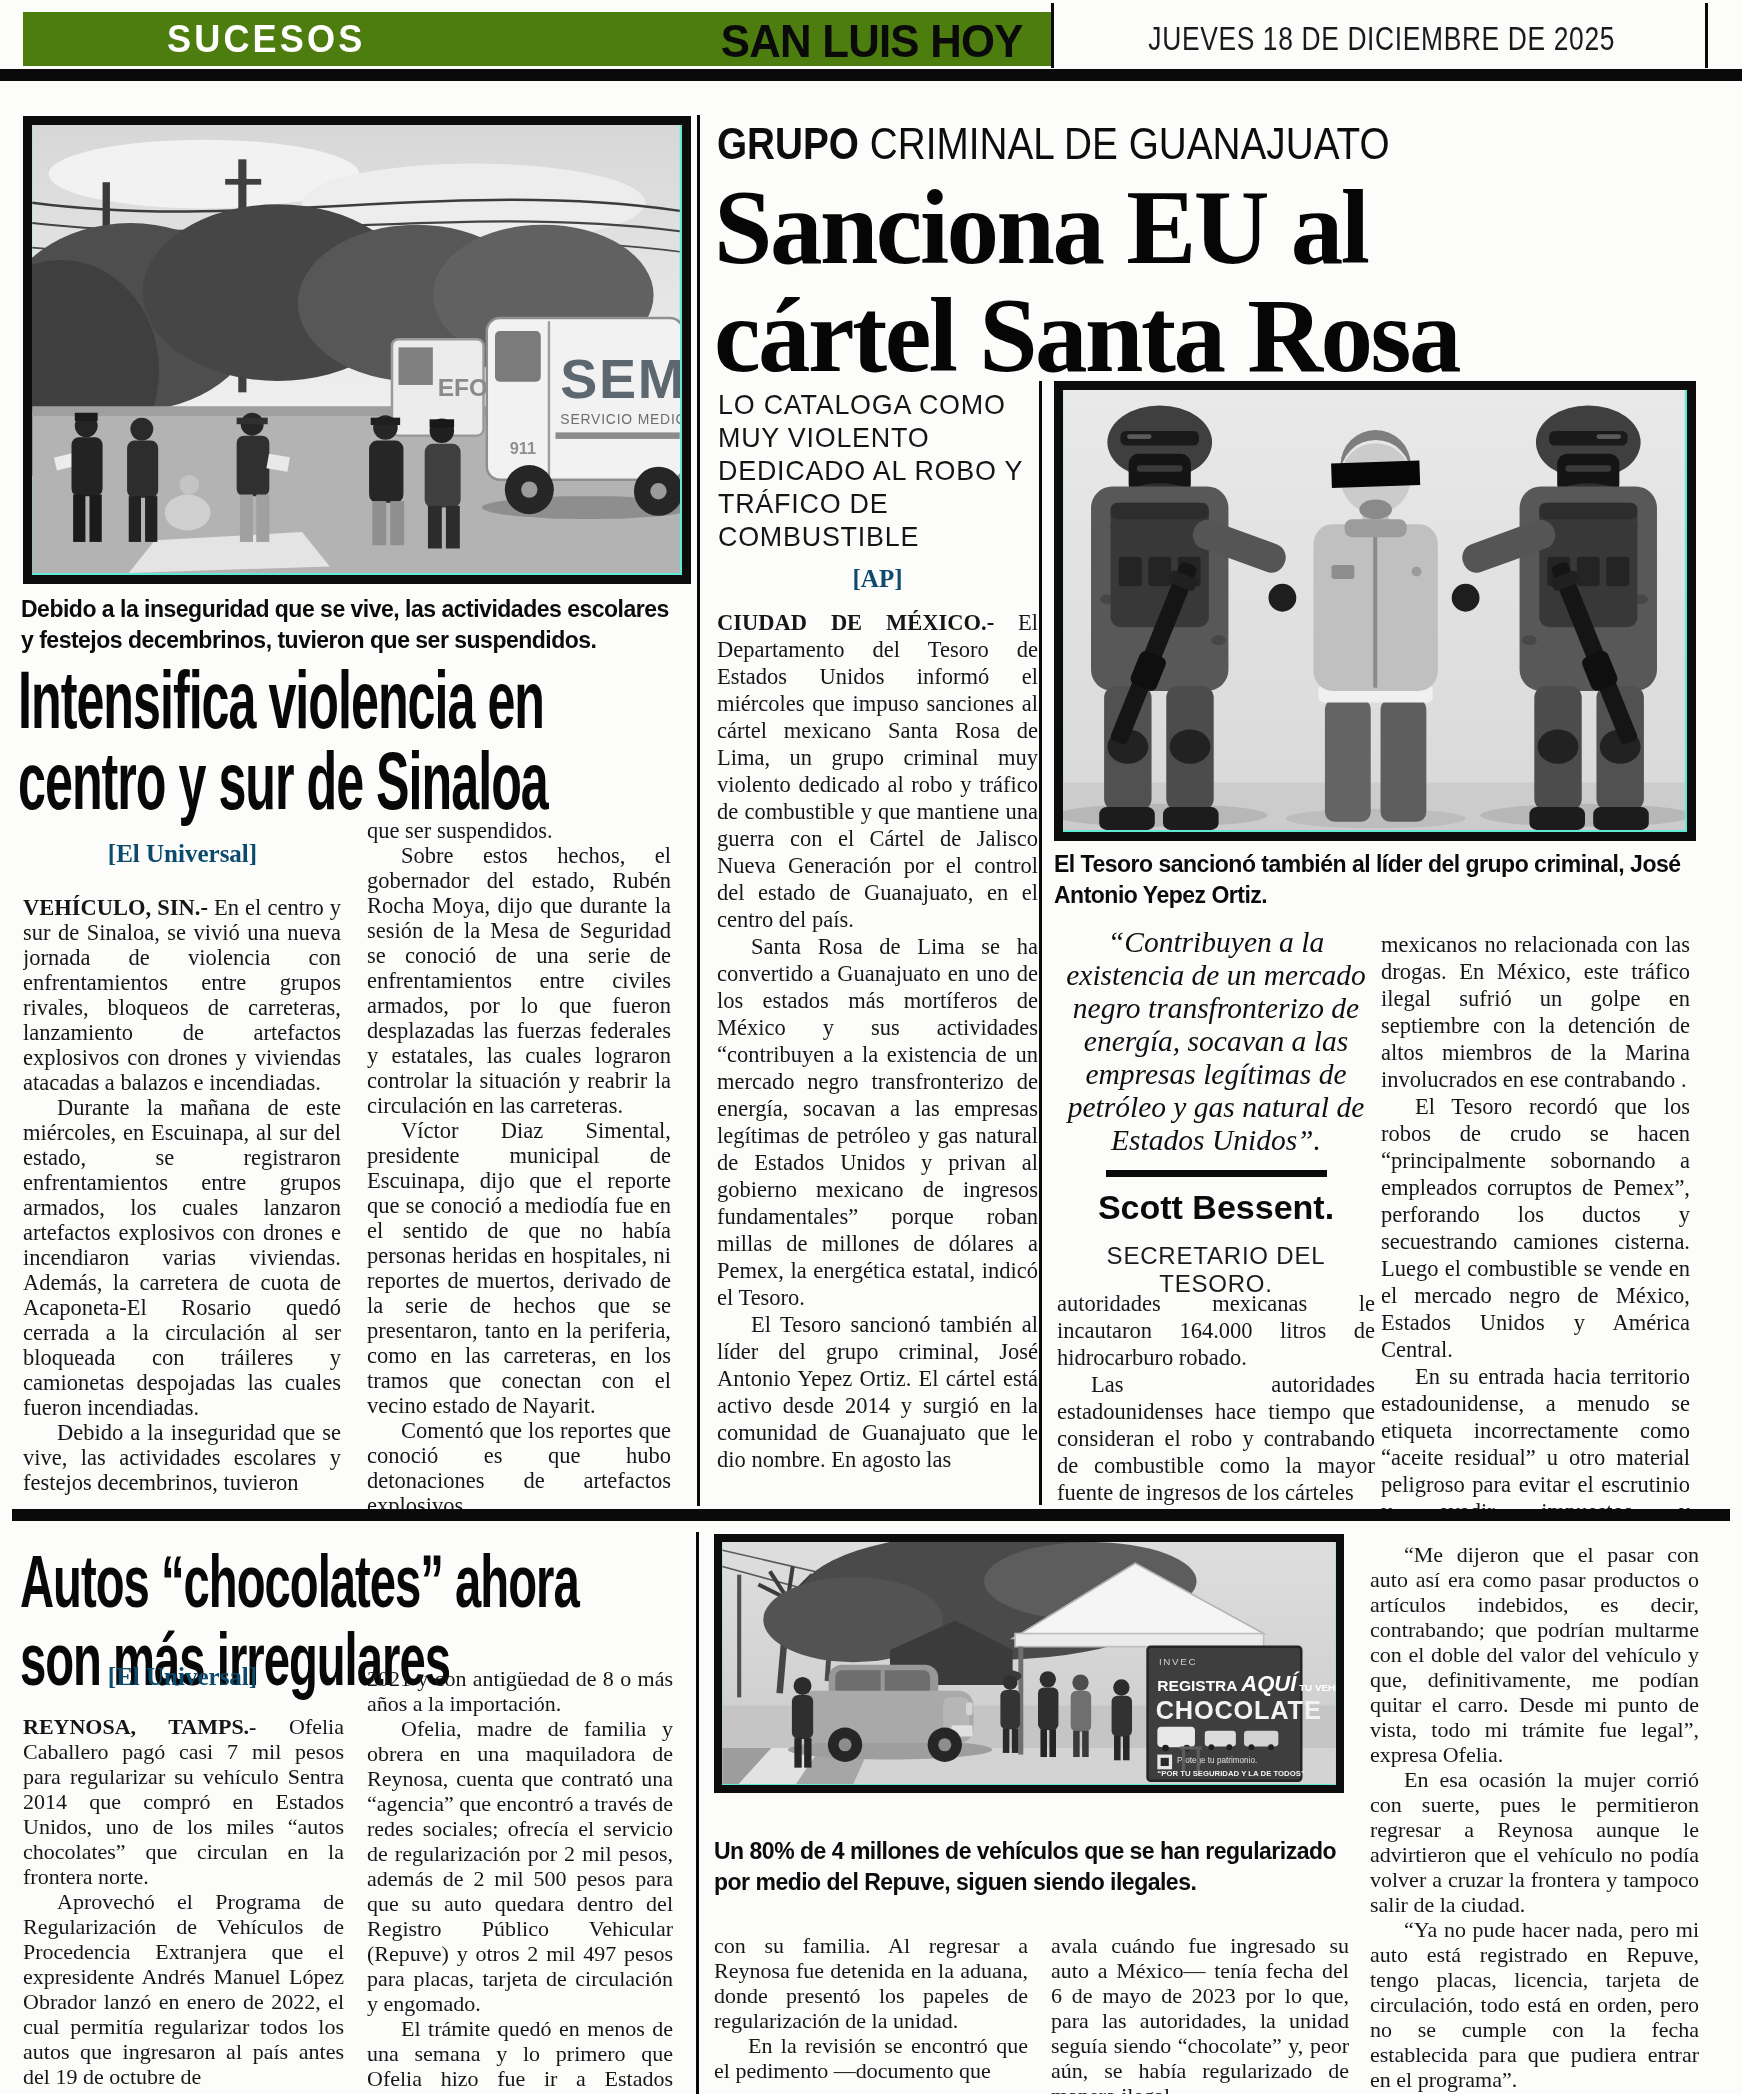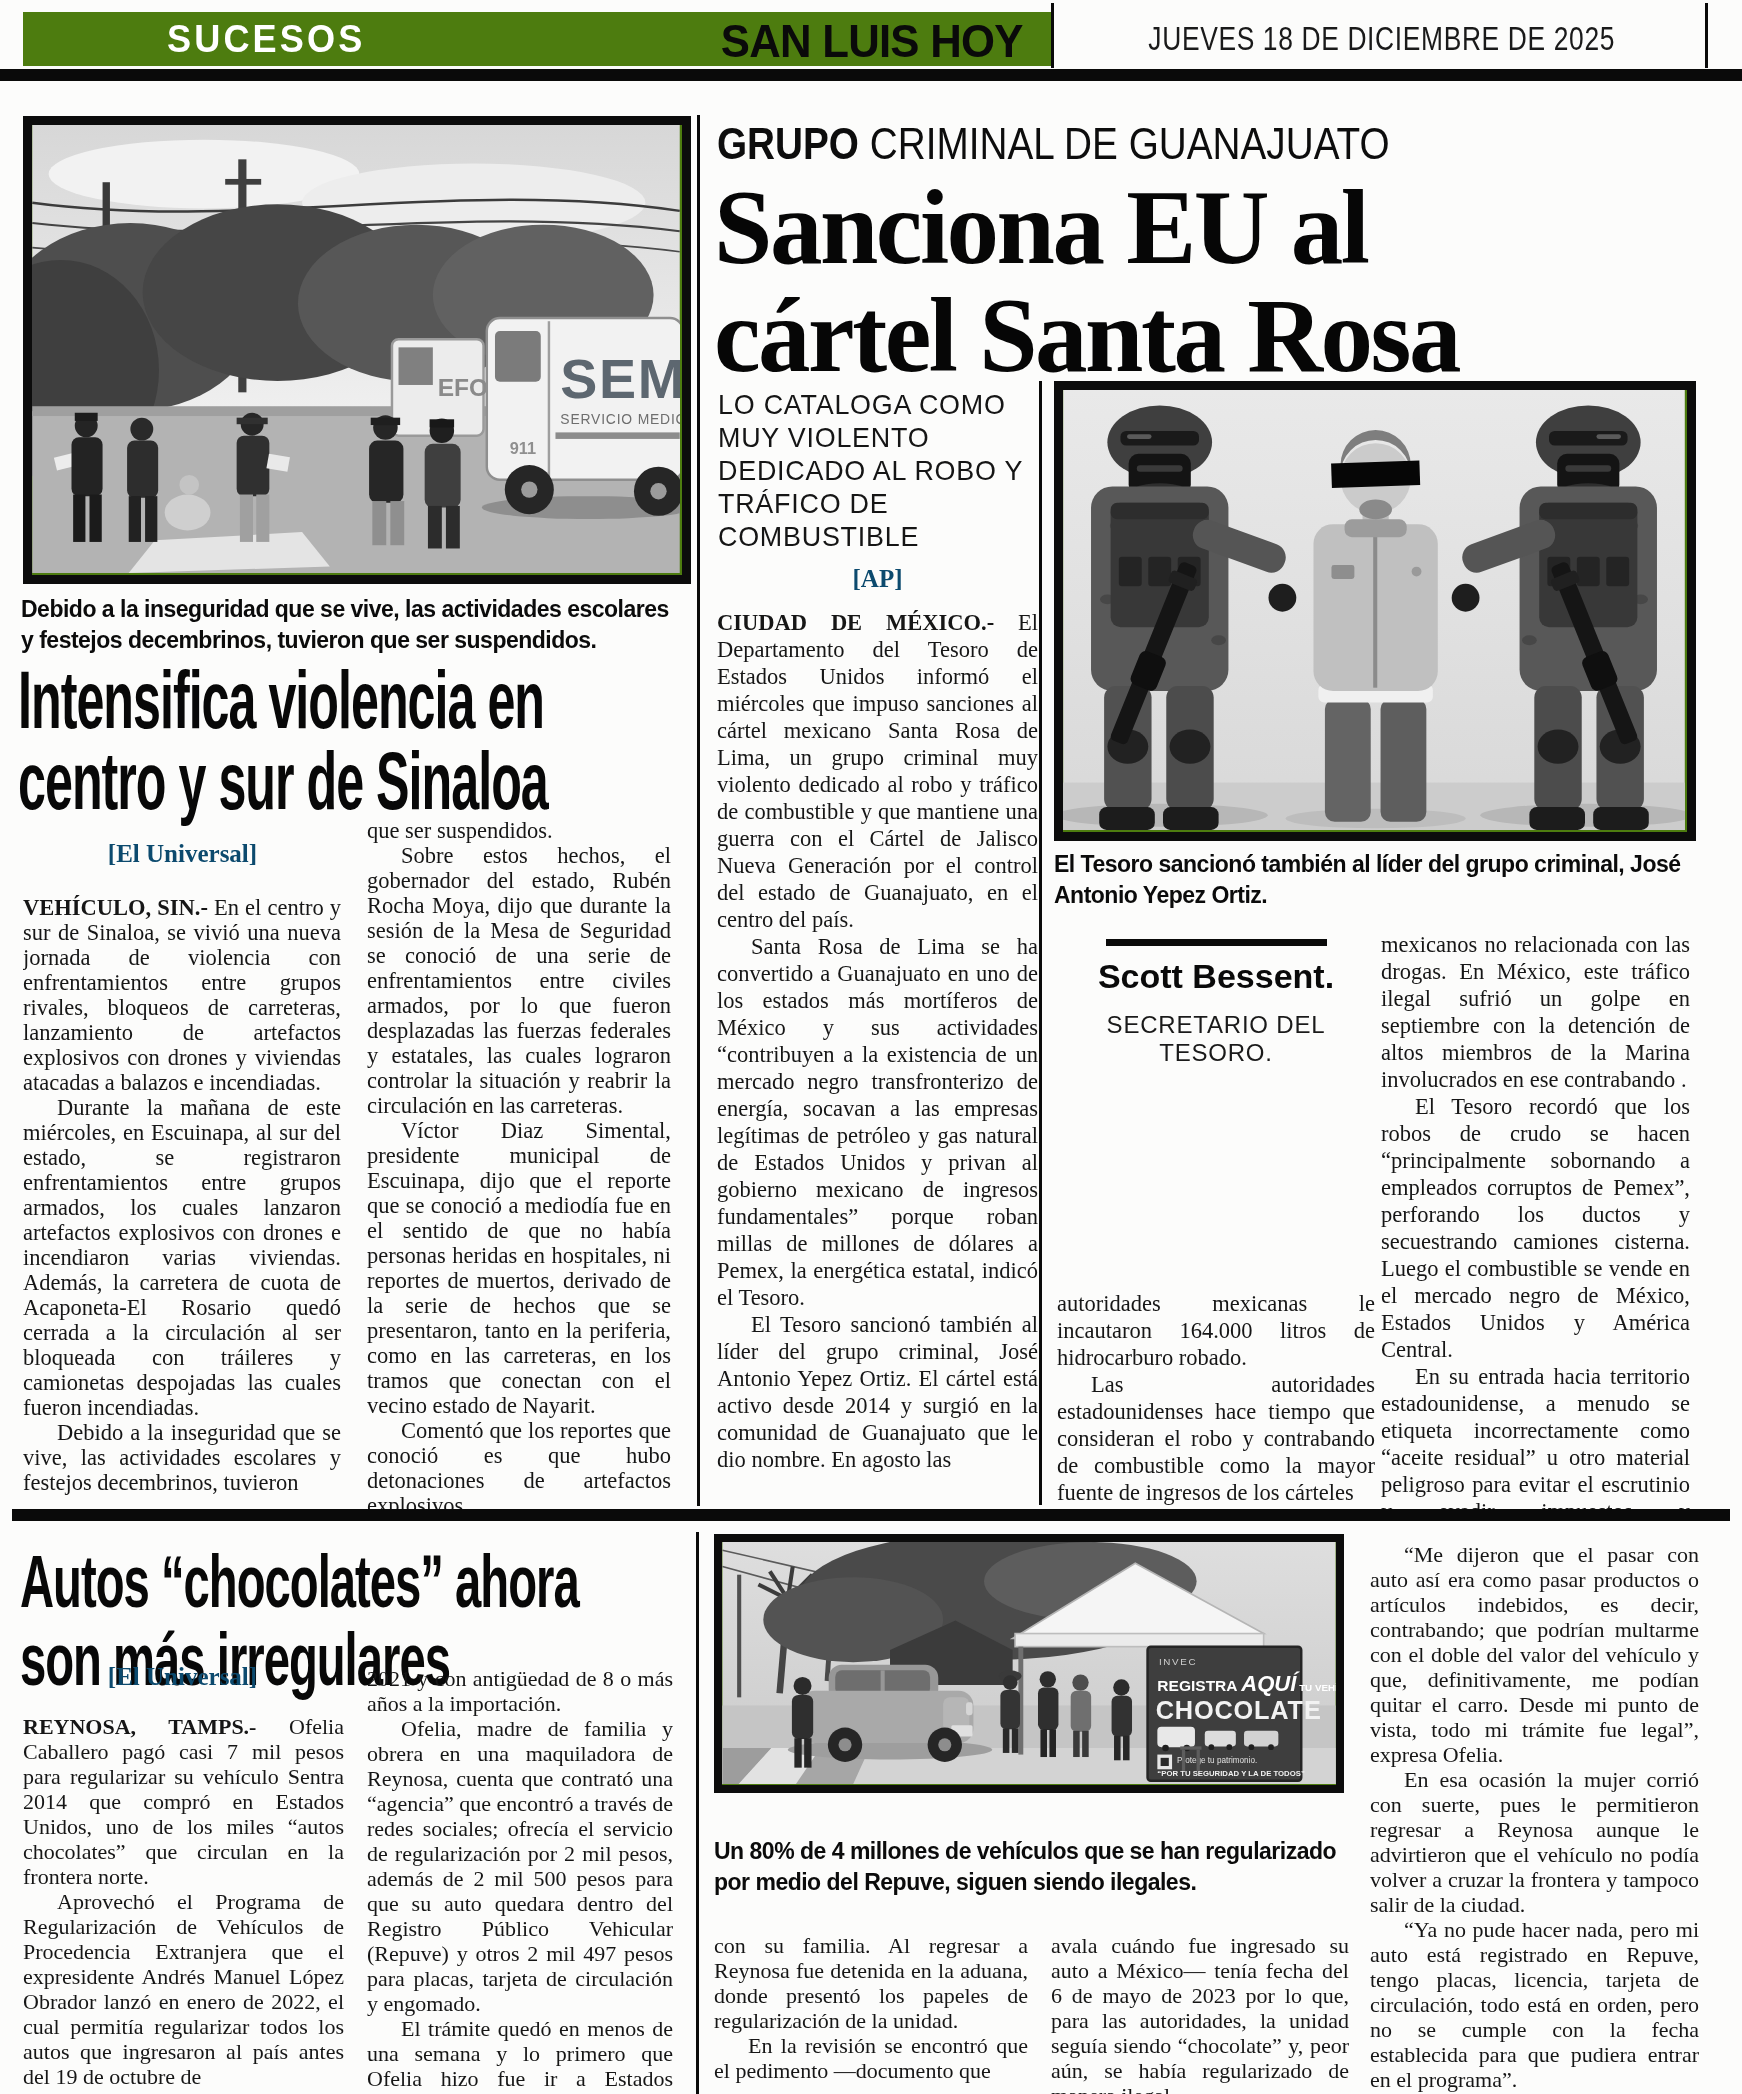--- a/index.html
+++ b/index.html
@@ -9,21 +9,21 @@
     font-family:"Liberation Serif",serif;
   }
   .abs{position:absolute;}
   .rule{background:#0a0a0a;}
   
   .banner{background:#4d7c0f;text-decoration:underline;}
   .section-label{font-family:"Liberation Sans",sans-serif;font-weight:bold;font-size:38px;color:#ffffff;letter-spacing:3.3px;transform:scaleX(.95);transform-origin:0 50%;white-space:nowrap;}
   .masthead{font-family:"Liberation Sans",sans-serif;font-weight:900;font-size:47px;color:#0a0a0a;letter-spacing:-0.8px;transform:scaleX(.93);transform-origin:100% 50%;white-space:nowrap;}
   .date-label{font-family:"Liberation Sans",sans-serif;font-size:33px;color:#1a1a1a;letter-spacing:0.8px;transform:scaleX(.8);transform-origin:50% 50%;white-space:nowrap;}
   
-  .photo{border:9.8px solid #0c0c0c;box-sizing:border-box;background:#4d7c0f;overflow:hidden;}
+  .photo{border:9.8px solid #0c0c0c;box-sizing:border-box;background:#5eead4;overflow:hidden;}
   
   .caption{font-family:"Liberation Sans",sans-serif;font-weight:bold;font-size:23px;line-height:31px;color:#0b0b0b;letter-spacing:-0.5px;}
   
   .h-line{font-family:"Liberation Sans",sans-serif;font-weight:bold;color:#080808;letter-spacing:-1.6px;white-space:nowrap;transform-origin:0 0;display:block;}
   .h1-size{font-size:81px;line-height:81px;transform:scaleX(.62);}
   .h3-size{font-size:75px;line-height:78px;transform:scaleX(.63);}
   .h2-line{font-family:"Liberation Serif",serif;font-weight:bold;color:#060606;font-size:105px;line-height:108px;letter-spacing:-2.5px;white-space:nowrap;}
   .kicker{font-family:"Liberation Sans",sans-serif;font-size:44px;color:#0d0d0d;white-space:nowrap;transform:scaleX(.88);transform-origin:0 50%;}
   .kicker b{font-weight:800;}
   .subhead{font-family:"Liberation Sans",sans-serif;font-size:28px;line-height:33px;color:#151515;letter-spacing:0.8px;transform:scaleX(.96);transform-origin:0 0;}
@@ -238,20 +238,21 @@
       <rect x="328" y="88" width="108" height="30" fill="#060606" transform="rotate(-2 382 103)"></rect>
       <ellipse cx="382" cy="146" rx="20" ry="12" fill="#8a8a8a"></ellipse>
     </g>
     <use href="#soldier" x="6" y="6"></use>
     <use href="#soldier" transform="translate(754,6) scale(-1,1)"></use>
   </svg>
 </div>
 <div class="abs caption" style="left:1054px;top:849px;width:642px;">El Tesoro sancionó también al líder del grupo criminal, José Antonio Yepez Ortiz.</div>
 
 <div class="abs" style="left:1057px;top:926px;width:318px;">
+  <div class="quote">“Contribuyen a la existencia de un mercado negro transfronterizo de energía, socavan a las empresas legítimas de petróleo y gas natural de Estados Unidos”.</div>
   <div class="rule" style="width:221px;height:6.5px;margin:13px auto 11.5px auto;"></div>
   <div class="q-author">Scott Bessent.</div>
   <div class="q-role" style="margin-top:15px;text-align:center;">SECRETARIO DEL TESORO.</div>
 </div>
 
 <div class="abs bt" style="left:1057px;top:1290px;width:318px;height:216px;">
   <p>autoridades mexicanas le incautaron 164.000 litros de hidrocarburo robado.</p>
   <p class="ind">Las autoridades estadounidenses hace tiempo que consideran el robo y contrabando de combustible como la mayor fuente de ingresos de los cárteles</p>
 </div>
 <div class="abs bt" style="left:1381px;top:931px;width:309px;height:578px;">

